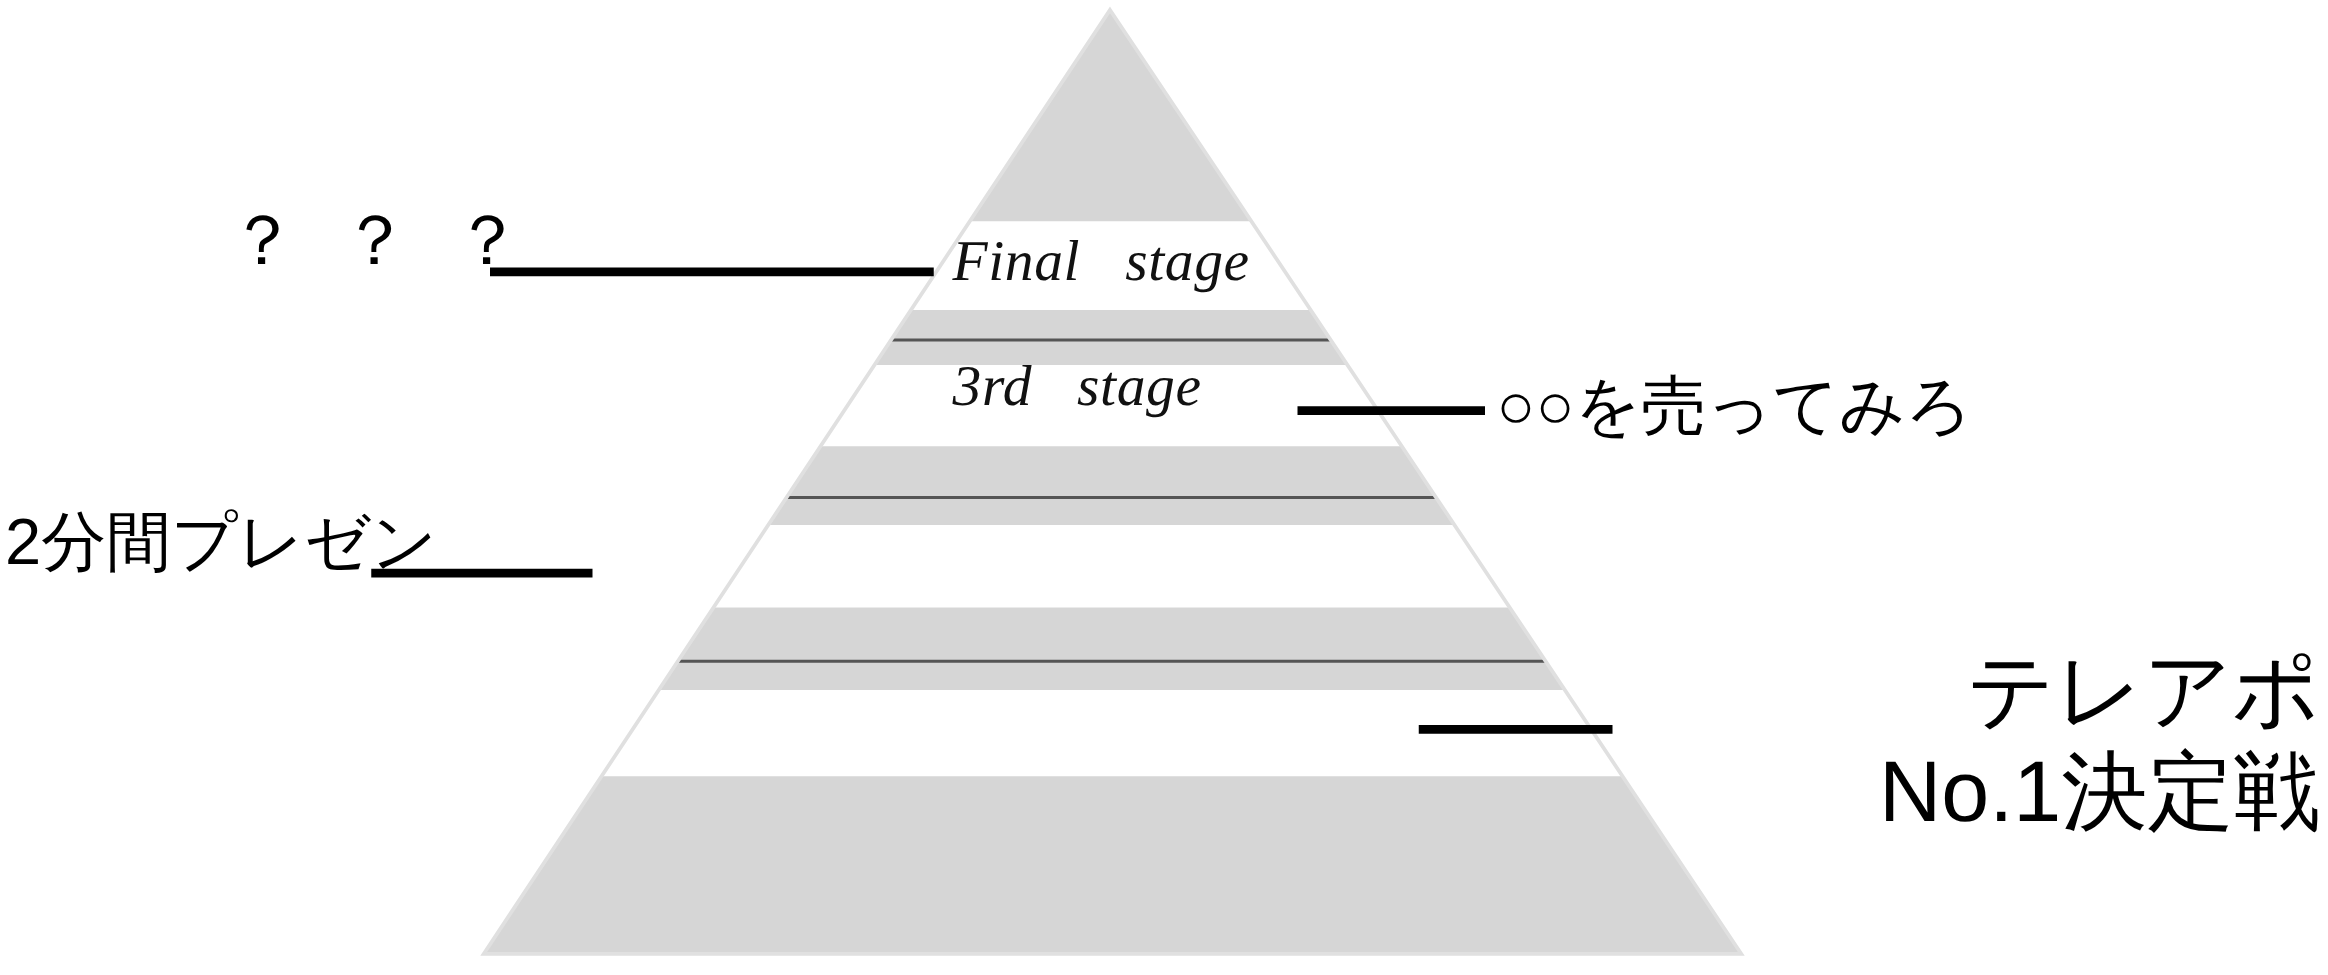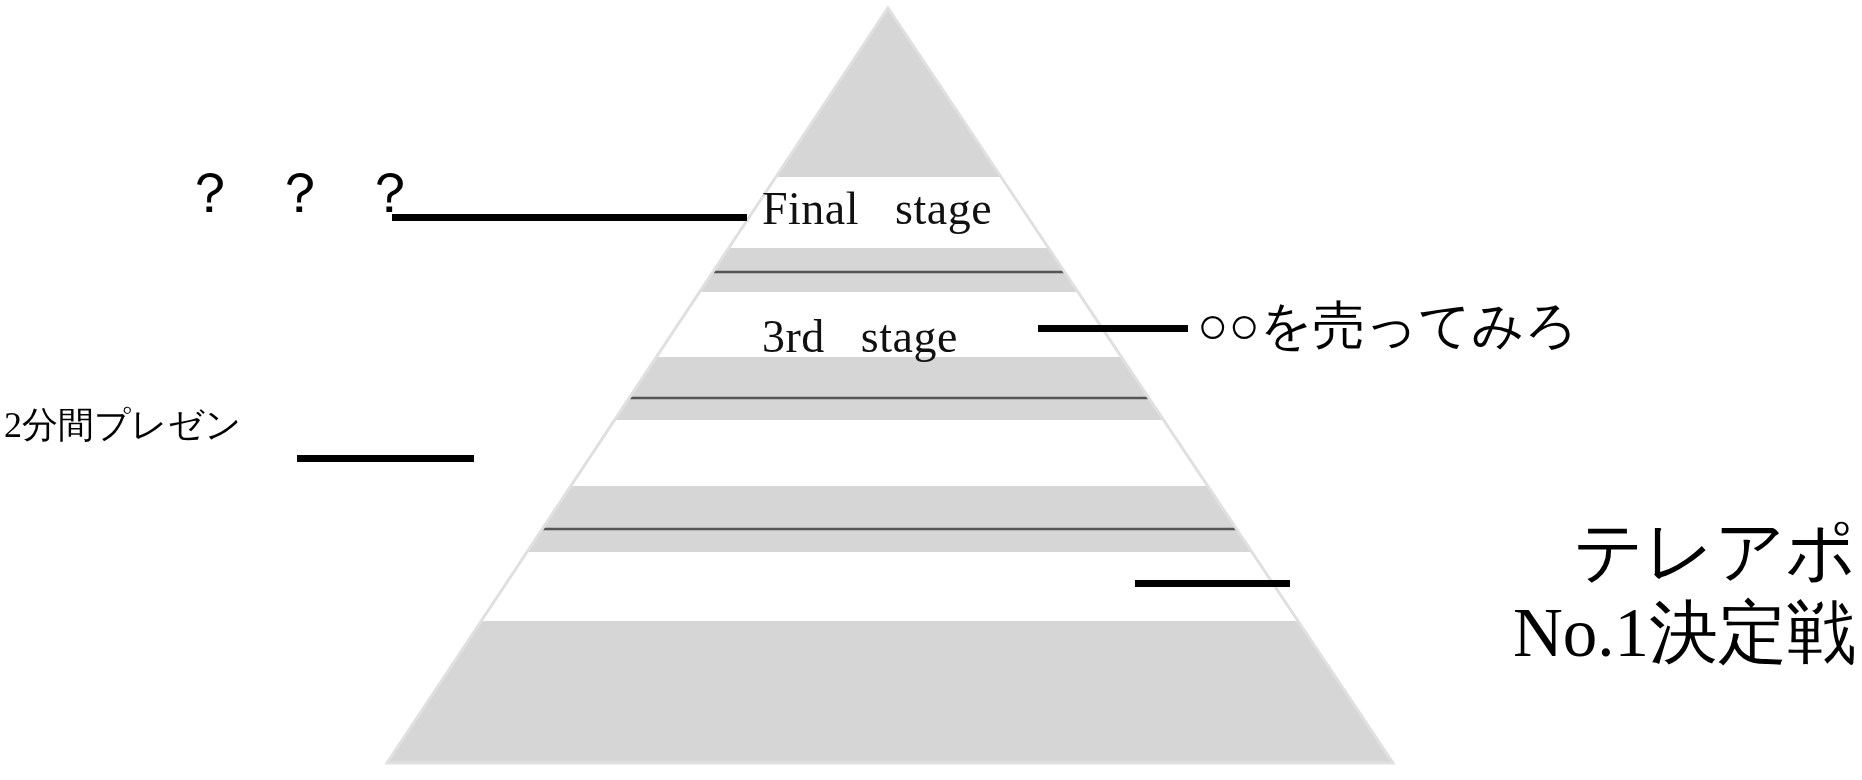--- a/index.html
+++ b/index.html
@@ -26,37 +26,38 @@
   }
 
   
   .stage-label {
     position: absolute;
     color: #111111;
     font-size: 46px;
     line-height: 1;
     white-space: pre;
     letter-spacing: 0.5px;
+    font-style: italic;
   }
 
   
   .callout-text {
     position: absolute;
     color: #000000;
     white-space: pre-line;
     line-height: 1.18;
   }
   .callout-line {
     position: absolute;
     background: #000000;
     height: 7px;
   }
 
   .jp {
-    font-family: Liberation Serif, serif;
+    font-family: Liberation Sans, sans-serif;
   }
 </style>
 </head>
 <body>
 
 <div id="page">
 
   <svg id="pyramid-svg" viewBox="0 0 1862 780">
     <defs>
       <clipPath id="tri-clip">
@@ -75,30 +76,30 @@
       <line x1="0" y1="272" x2="1862" y2="272" stroke="#555555" stroke-width="2.5"></line>
       <line x1="0" y1="398" x2="1862" y2="398" stroke="#555555" stroke-width="2.5"></line>
       <line x1="0" y1="529" x2="1862" y2="529" stroke="#555555" stroke-width="2.5"></line>
     </g>
 
     <polygon points="888,8 1393,763 387,763" fill="none" stroke="#e0e0e0" stroke-width="3"></polygon>
   </svg>
 
   <div class="stage-label" style="left:762px; top:186px;">Final   stage</div>
 
-  <div class="stage-label" style="left:762px; top:314px;">3rd   stage</div>
+  <div class="stage-label" style="left:762px; top:286px;">3rd   stage</div>
 
 
 
   <div class="callout-text" style="left:182px; top:160px; font-size:56px; letter-spacing:10px;">？ ？ ？</div>
   <div class="callout-line" style="left:392px; top:214px; width:355px;"></div>
 
   <div class="callout-line" style="left:1038px; top:325px; width:150px;"></div>
   <div class="callout-text jp" style="left:1197px; top:295px; font-size:52px;">○○を売ってみろ</div>
 
-  <div class="callout-text jp" style="left:4px; top:404px; font-size:36px;">2分間プレゼン</div>
+  <div class="callout-text jp" style="left:4px; top:404px; font-size:52px;">2分間プレゼン</div>
   <div class="callout-line" style="left:297px; top:455px; width:177px;"></div>
 
   <div class="callout-line" style="left:1135px; top:580px; width:155px;"></div>
   <div class="callout-text jp" style="left:1296px; top:512px; font-size:69px; text-align:right; width:560px;">テレアポ
 No.1決定戦</div>
 
 </div>
 
 </body></html>

